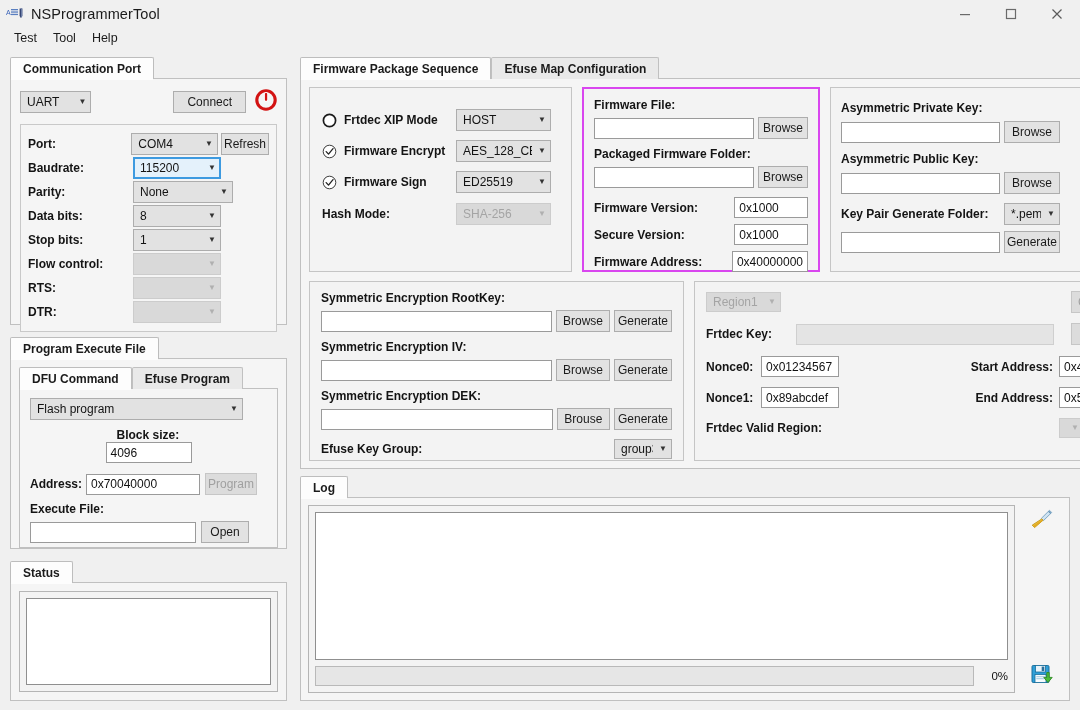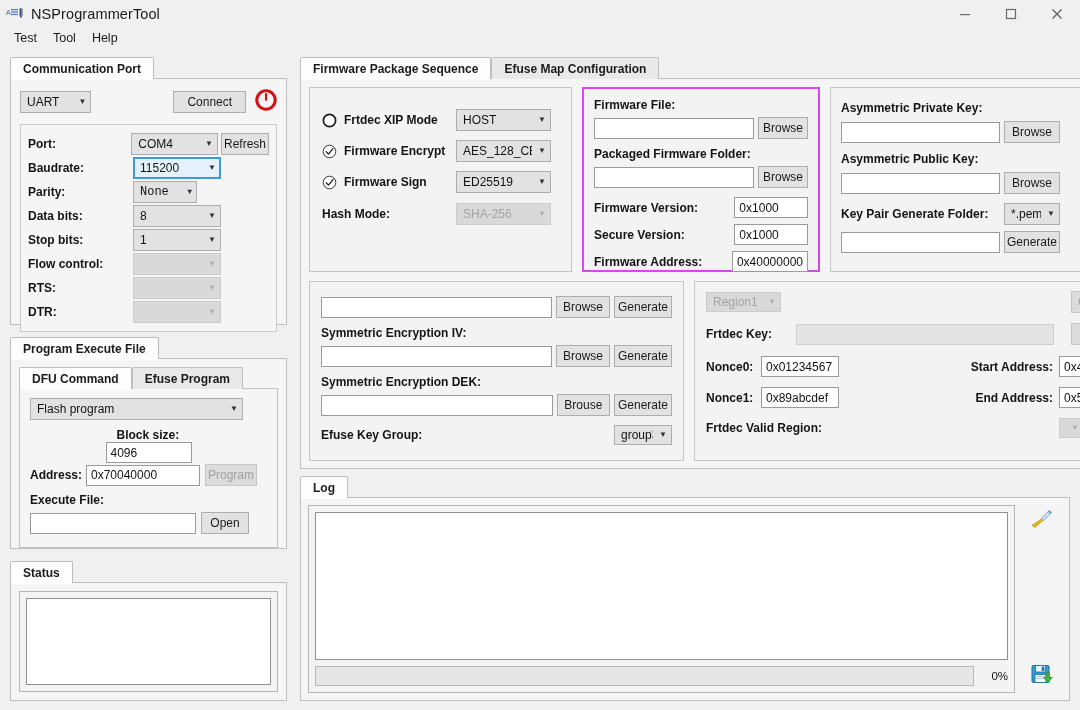--- a/index.html
+++ b/index.html
@@ -178,21 +178,21 @@
         <div class="fieldline" style="height:24px;">
           <span class="lbl bold" style="width:105px;">Baudrate:</span>
           <div class="combo focused" style="width:88px;">
             <span class="cv">115200</span>
             <span class="arr">▼</span>
           </div>
         </div>
 
         <div class="fieldline" style="height:24px;">
           <span class="lbl bold" style="width:105px;">Parity:</span>
-          <div class="combo" style="width:64px;font-family:Liberation Mono, monospace;">
+          <div class="combo" style="width:100px;">
             <span class="cv">None</span>
             <span class="arr">▼</span>
           </div>
         </div>
 
         <div class="fieldline" style="height:24px;">
           <span class="lbl bold" style="width:105px;">Data bits:</span>
           <div class="combo" style="width:88px;">
             <span class="cv">8</span>
             <span class="arr">▼</span>
@@ -250,21 +250,21 @@
         <div class="combo" style="width:213px;">
           <span class="cv">Flash program</span>
           <span class="arr">▼</span>
         </div>
 
         <div class="fieldline" style="margin-top:8px;flex-direction:column;">
           <span class="lbl bold" style="width:64px;">Block size:</span>
           <div class="field" style="width:86px;">4096</div>
         </div>
 
-        <div class="fieldline" style="margin-top:1px;align-items:center;">
+        <div class="fieldline" style="margin-top:10px;align-items:center;">
           <span class="lbl bold" style="width:56px;">Address:</span>
           <div class="field" style="width:114px;">0x70040000</div>
           <div class="btn disabled" style="width:52px; margin-left:5px;">Program</div>
         </div>
 
         <div style="margin-top:7px;">
           <div class="lbl bold">Execute File:</div>
           <div class="fieldline" style="margin-top:5px;">
             <div class="field" style="width:166px;"></div>
             <div class="btn" style="width:48px; margin-left:5px;">Open</div>
@@ -398,20 +398,21 @@
             <div class="field" style="width:159px;"></div>
             <div class="btn" style="width:56px; margin-left:4px;">Generate</div>
           </div>
         </div>
       </div>
 
       <div style="display:flex; gap:10px; height:180px; margin-top:9px;">
 
         <div style="width:375px; border:1px solid #c5c5c5; background:#f3f3f3; padding:9px 11px;">
 
+          <div class="lbl bold">Symmetric Encryption RootKey:</div>
           <div class="fieldline" style="margin-top:5px;">
             <div class="field" style="width:236px;"></div>
             <div class="btn" style="width:54px; margin-left:4px;">Browse</div>
             <div class="btn" style="width:58px; margin-left:4px;">Generate</div>
           </div>
 
           <div class="lbl bold" style="margin-top:8px;">Symmetric Encryption IV:</div>
           <div class="fieldline" style="margin-top:5px;">
             <div class="field" style="width:236px;"></div>
             <div class="btn" style="width:54px; margin-left:4px;">Browse</div>

